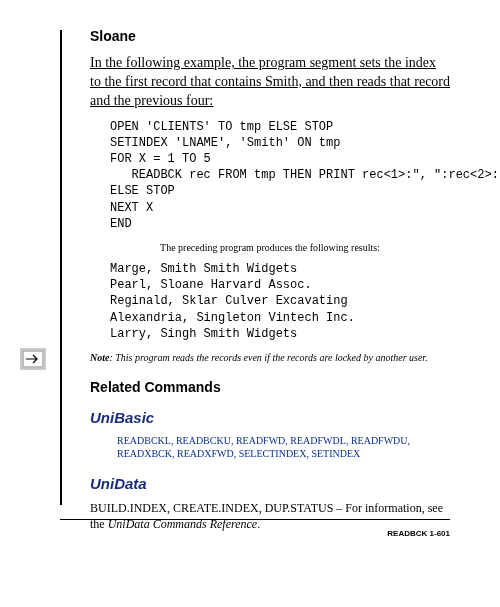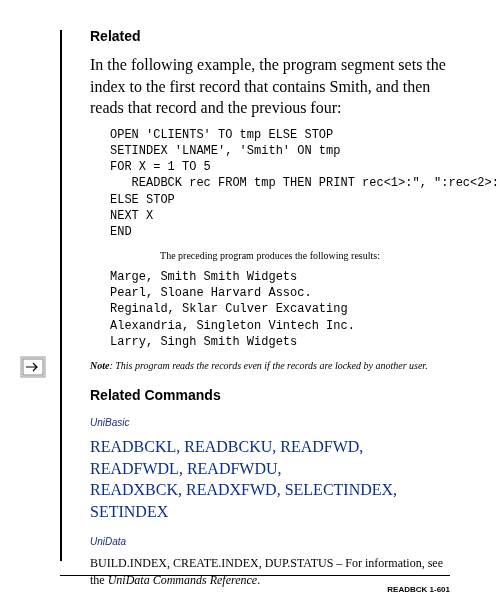--- a/index.html
+++ b/index.html
@@ -36,22 +36,23 @@
       height: 1px;
       background: #000;
     }
     h2 {
       font-family: Arial, Helvetica, sans-serif;
       font-size: 14px;
       font-weight: bold;
       margin-bottom: 10px;
     }
     .intro {
-      font-size: 16px;
+      font-size: 14px;
       line-height: 1.35;
+      text-decoration: underline;
     }
     .code {
       font-family: "Courier New", Courier, monospace;
       font-size: 12px;
       white-space: pre;
       line-height: 1.35;
       margin: 8px 0 10px 20px;
     }
     .results-intro {
       font-size: 10px;
@@ -76,31 +77,32 @@
       font-size: 10px;
       font-style: italic;
     }
     .note-text .bold {
       font-weight: bold;
       font-style: italic;
       text-align: right;
     }
     .subhead {
       font-family: Arial, Helvetica, sans-serif;
-      font-size: 10px;
-      font-weight: normal;
+      font-size: 15px;
+      font-weight: bold;
       font-style: italic;
       color: #1a2d7a;
       margin: 14px 0 8px 0;
     }
     .links {
-      font-size: 16px;
+      font-size: 10px;
       color: #0a2f8a;
       line-height: 1.35;
       margin-bottom: 6px;
+      margin-left: 27px;
     }
     .unidata-text {
       font-size: 12px;
       line-height: 1.35;
     }
     .unidata-text .ital {
       font-style: italic;
     }
     .footer {
       position: absolute;
@@ -111,21 +113,21 @@
       font-weight: bold;
     }
   </style>
 </head>
 <body>
 
 <div class="page">
   <div class="vline"></div>
   <div class="hline"></div>
 
-  <h2>Related</h2>
+  <h2>Sloane</h2>
 
   <p class="intro">In the following example, the program segment sets the index to the first record that contains Smith, and then reads that record and the previous four:</p>
 
   <div class="code">OPEN 'CLIENTS' TO tmp ELSE STOP
 SETINDEX 'LNAME', 'Smith' ON tmp
 FOR X = 1 TO 5
    READBCK rec FROM tmp THEN PRINT rec&lt;1&gt;:", ":rec&lt;2&gt;:" ":rec&lt;3&gt;
 ELSE STOP
 NEXT X
 END</div>

